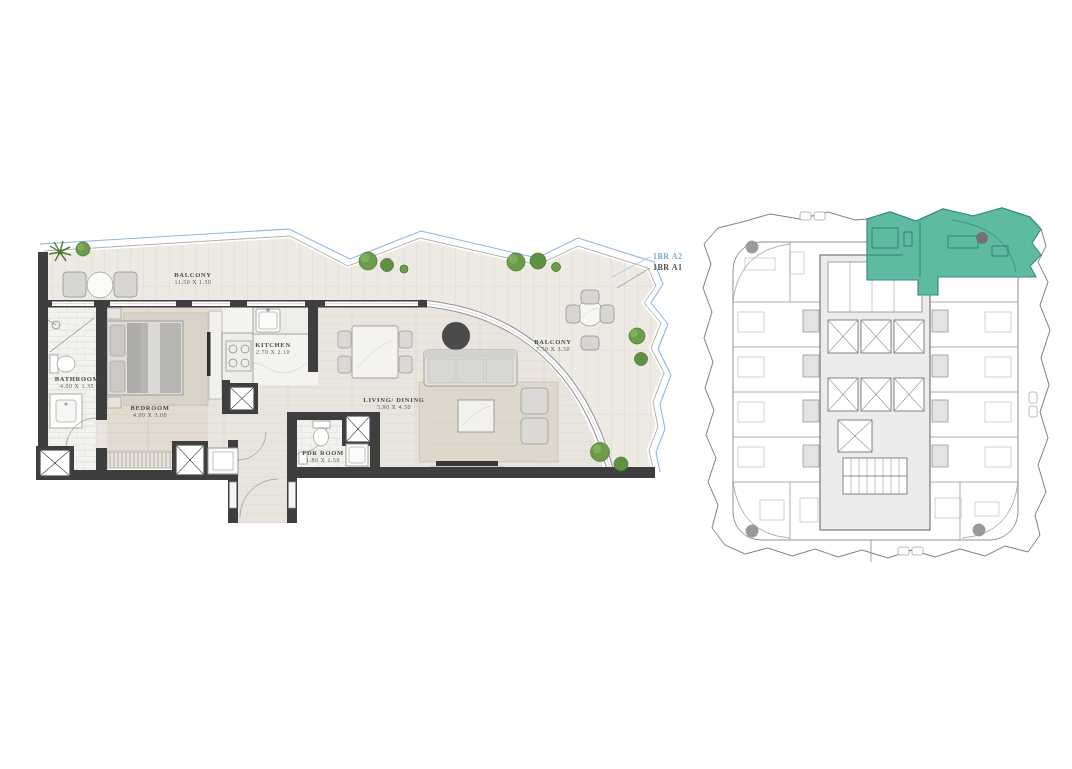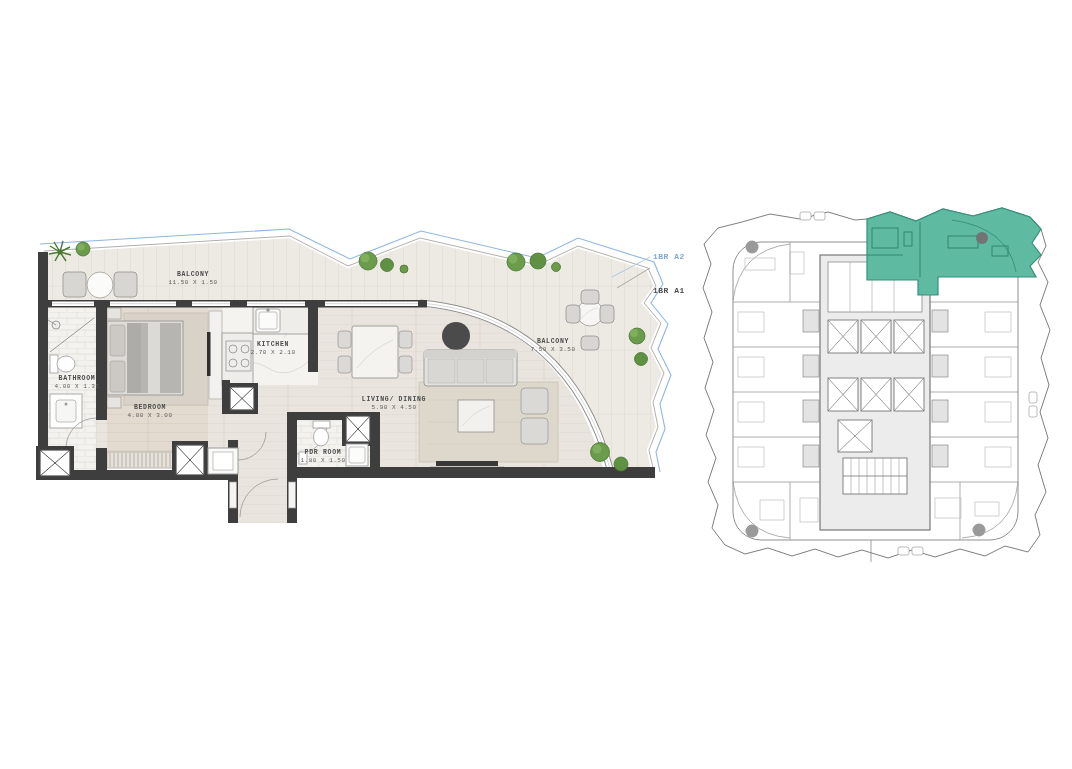--- a/index.html
+++ b/index.html
@@ -1,25 +1,25 @@
 <!DOCTYPE html>
 <html><head>
 <meta charset="utf-8">
 <style>
   html,body{margin:0;padding:0;background:#ffffff;}
   .page{position:relative;width:1056px;height:769px;background:#ffffff;overflow:hidden;
-        font-family:Liberation Mono, monospace;}
+        font-family:Liberation Serif, serif;}
   .plan-svg{position:absolute;left:0;top:0;}
   .room-label{position:absolute;transform:translate(-50%,-50%);text-align:center;
       color:#4c4c4c;white-space:nowrap;pointer-events:none;}
   .room-label .rname{font-size:6.5px;font-weight:700;letter-spacing:.7px;line-height:8px;}
   .room-label .rdims{font-size:6px;font-weight:400;letter-spacing:.5px;line-height:7.5px;color:#5e5e5e;}
   .callout{position:absolute;font-size:8px;font-weight:700;letter-spacing:.5px;line-height:9px;}
   .callout-a2{color:#7fa8d9;}
-  .callout-a1{color:#4f4f4f;margin-top:23px;}
+  .callout-a1{color:#4f4f4f;}
 </style>
 </head>
 <body>
 
 <div class="page">
 
 <svg class="plan-svg" width="1072" height="769" viewBox="0 0 1072 769">
   <defs>
     <pattern id="pv" width="13" height="64" patternUnits="userSpaceOnUse">
       <rect width="13" height="64" fill="#edeae4"></rect>

